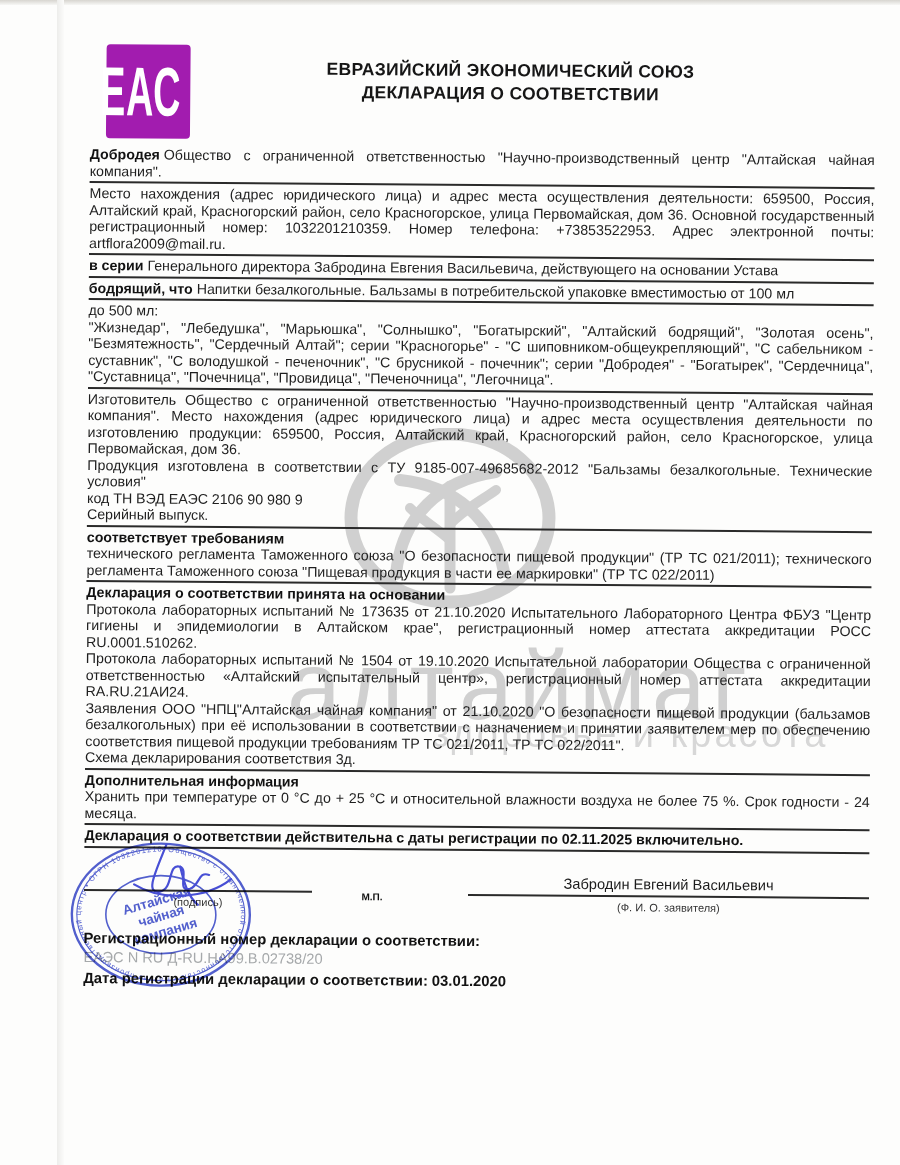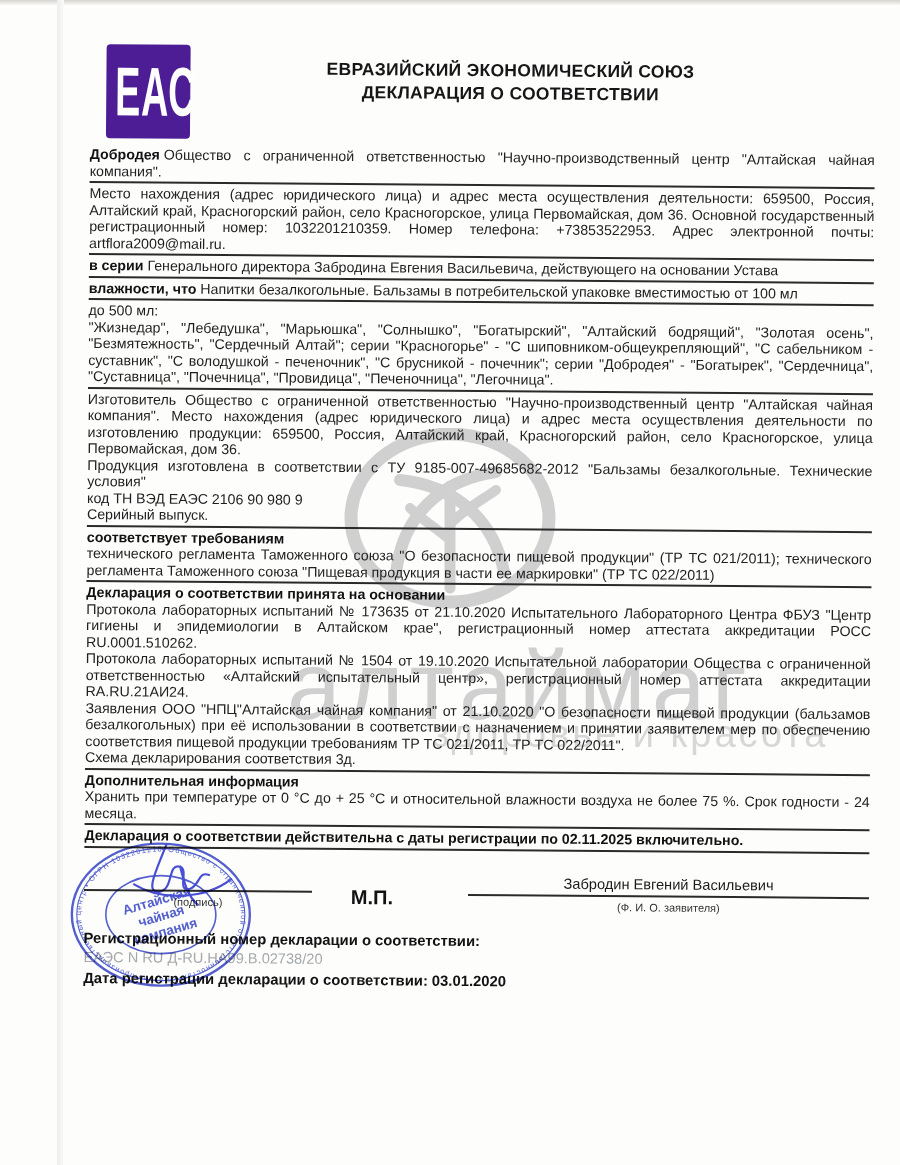--- a/index.html
+++ b/index.html
@@ -25,43 +25,43 @@
     left:432px;top:713px;
     font-size:38px;font-weight:400;letter-spacing:3px;
     color:#d3d3d3;opacity:.9;white-space:nowrap;
   }
   .wm-emblem{left:344px;top:428px;opacity:.5;}
   
   .doc{position:absolute;left:0;top:0;width:900px;z-index:2;
     transform:rotate(0.45deg);transform-origin:90px 130px;}
   .hdr{display:flex;align-items:flex-start;padding:44px 40px 0 106px;}
   .eac{
-    width:84px;height:94px;background:#4c1d95;border-radius:4px;
-    display:flex;align-items:center;justify-content:flex-start;flex:0 0 auto;
+    width:84px;height:94px;background:#a21caf;border-radius:4px;
+    display:flex;align-items:center;justify-content:flex-end;flex:0 0 auto;
   }
   .eac span{
     color:#fff;font-weight:700;font-size:46px;letter-spacing:1px;
     transform:scale(.82,1.5);display:inline-block;line-height:1;
   }
   .titles{flex:1;text-align:center;margin-top:12px;padding-right:30px;
     font-weight:700;font-size:17.5px;line-height:23px;color:#161616;letter-spacing:.3px;}
   
   .content{
     margin:8px 25px 0 90px;
     font-size:14.2px;line-height:16.5px;text-align:justify;
   }
   .p{margin:0;}
   .rule{border-bottom:2px solid #2a2a2a;padding-bottom:2px;margin-bottom:2px;}
   .b{font-weight:700;color:#121212;}
   .nm{margin-right:4px;}
   
   .sig-row{display:flex;margin-top:24px;position:relative;text-align:left;}
   .sig-col1{width:228px;flex:0 0 auto;}
   .sig-col2{width:120px;flex:0 0 auto;text-align:center;padding-top:15px;
-    font-weight:700;font-size:20px;color:#121212;}
+    font-weight:700;font-size:10px;color:#121212;}
   .sig-col3{flex:1;margin-left:36px;}
   .sig-space{height:17px;border-bottom:2px solid #2a2a2a;}
   .sig-name{text-align:center;font-size:14.6px;border-bottom:2px solid #2a2a2a;
     padding-bottom:3px;color:#1c1c1c;}
   .cap{text-align:center;font-size:11px;color:#333;padding-top:2px;}
   .stamp{position:absolute;left:-16px;top:-34px;z-index:3;opacity:.88;
     mix-blend-mode:multiply;}
   
   .reg{margin-top:18px;}
   .reg-num{color:#a6a9ab;font-size:14.6px;margin:3px 0 4px;}
@@ -101,21 +101,21 @@
   </div>
 
   <div class="content">
 
     <p class="p rule"><span class="b nm">Добродея</span><span>Общество с ограниченной ответственностью "Научно-производственный центр "Алтайская чайная компания".</span></p>
 
     <p class="p rule"><span>Место нахождения (адрес юридического лица) и адрес места осуществления деятельности: 659500, Россия, Алтайский край, Красногорский район, село Красногорское, улица Первомайская, дом 36. Основной государственный регистрационный номер: 1032201210359. Номер телефона: +73853522953. Адрес электронной почты: artflora2009@mail.ru.</span></p>
 
     <p class="p rule"><span class="b nm">в серии</span><span>Генерального директора Забродина Евгения Васильевича, действующего на основании Устава</span></p>
 
-    <p class="p rule"><span class="b nm">влажности, что</span><span>Напитки безалкогольные. Бальзамы  в потребительской упаковке вместимостью от 100 мл</span></p>
+    <p class="p rule"><span class="b nm">бодрящий, что</span><span>Напитки безалкогольные. Бальзамы  в потребительской упаковке вместимостью от 100 мл</span></p>
     <p class="p">до 500 мл:</p>
 
     <p class="p rule">"Жизнедар", "Лебедушка", "Марьюшка", "Солнышко", "Богатырский", "Алтайский бодрящий", "Золотая осень", "Безмятежность", "Сердечный Алтай"; серии "Красногорье" - "С шиповником-общеукрепляющий", "С сабельником - суставник", "С володушкой - печеночник", "С брусникой - почечник"; серии "Добродея" - "Богатырек", "Сердечница", "Суставница", "Почечница", "Провидица", "Печеночница", "Легочница".</p>
 
     <p class="p">Изготовитель Общество с ограниченной ответственностью "Научно-производственный центр "Алтайская чайная компания". Место нахождения (адрес юридического лица) и адрес места осуществления деятельности по изготовлению продукции: 659500, Россия, Алтайский край, Красногорский район, село Красногорское, улица Первомайская, дом 36.</p>
 
     <p class="p">Продукция изготовлена в соответствии с ТУ 9185-007-49685682-2012 "Бальзамы безалкогольные. Технические условия"</p>
 
     <p class="p">код ТН ВЭД ЕАЭС 2106 90 980 9</p>
     <p class="p rule">Серийный выпуск.</p>

